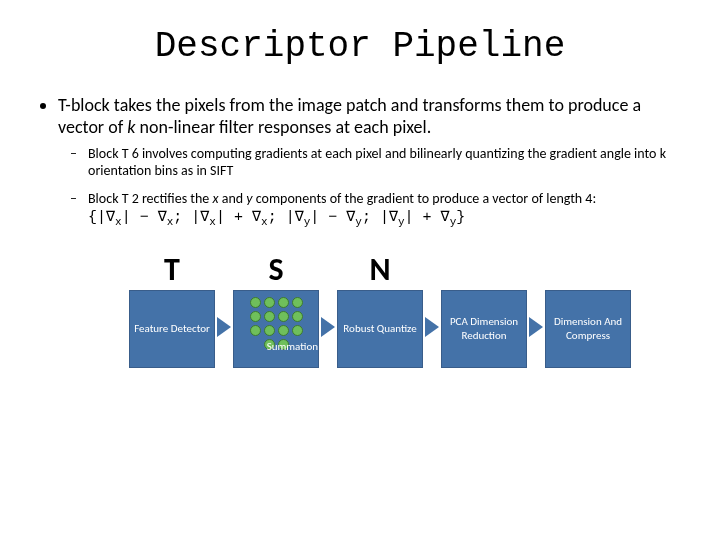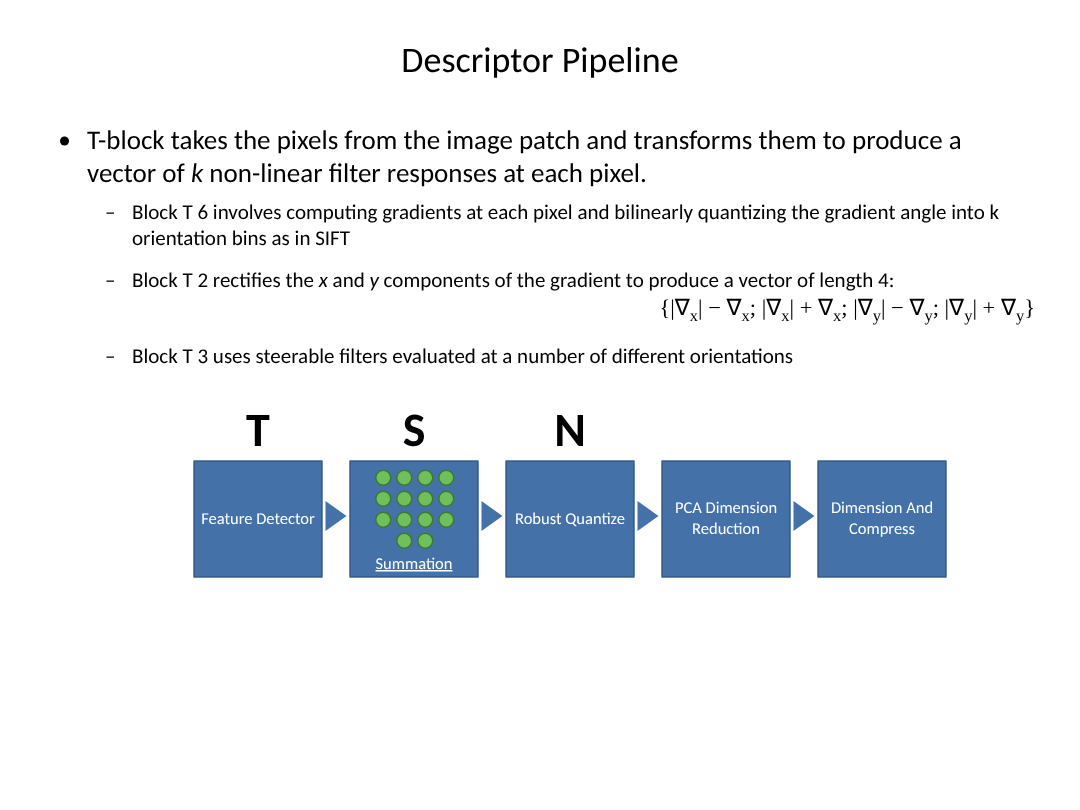--- a/index.html
+++ b/index.html
@@ -13,23 +13,24 @@
     overflow: hidden;
   }
   .slide {
     box-sizing: border-box;
     width: 720px;
     height: 540px;
     padding: 18px 30px 10px 30px;
   }
   .title {
     text-align: center;
-    font-size: 24px;
+    font-size: 36px;
     margin: 8px 0 28px 0;
     font-weight: 400;
+    font-family: Liberation Mono, monospace;
   }
   ul.top {
     list-style: disc;
     padding-left: 28px;
     margin: 0;
   }
   ul.top > li {
     font-size: 18px;
     line-height: 1.22;
     margin-bottom: 6px;
@@ -47,23 +48,22 @@
   }
   ul.sub > li::before {
     content: "–";
     position: absolute;
     left: -18px;
     top: 0;
   }
   .italic { font-style: italic; }
   .formula {
     margin: 2px 0 0 0;
-    font-family: Liberation Serif, serif;
+    font-family: Liberation Mono, monospace;
     font-size: 15px;
-    text-align: right;
   }
   .formula .sub { font-size: 11px; vertical-align: sub; }
 
   .pipeline {
     display: flex;
     align-items: stretch;
     justify-content: center;
     gap: 0;
     margin-top: 22px;
     padding-left: 60px;
@@ -113,26 +113,25 @@
   .summ-block {
     width: 86px;
     height: 78px;
     background: #4472a8;
     border: 1px solid #395d8a;
     position: relative;
     box-sizing: border-box;
   }
   .summ-label {
     position: absolute;
-    bottom: 2px;
+    bottom: 14px;
     width: 100%;
-    text-align: center;
+    text-align: right;
     color: #fff;
     font-size: 11px;
-    text-decoration: underline;
   }
   .dots {
     position: absolute;
     top: 6px; left: 0; right: 0; bottom: 18px;
     display: flex;
     flex-wrap: wrap;
     align-content: center;
     justify-content: center;
     gap: 3px;
     padding: 4px 10px;
@@ -149,21 +148,20 @@
     <li>
       <span>T-block</span><span> takes the pixels from the image patch and transforms them to produce a vector of </span><span class="italic">k</span><span> non-linear filter responses at each pixel.</span>
       <ul class="sub">
         <li>Block T 6 involves computing gradients at each pixel and bilinearly quantizing the gradient angle into k orientation bins as in SIFT</li>
         <li>
           <span>Block T 2 rectifies the </span><span class="italic">x</span><span> and </span><span class="italic">y</span><span> components of the gradient to produce a vector of length 4:</span>
           <div class="formula">
             <span>{|∇<span class="sub">x</span>| − ∇<span class="sub">x</span>; |∇<span class="sub">x</span>| + ∇<span class="sub">x</span>; |∇<span class="sub">y</span>| − ∇<span class="sub">y</span>; |∇<span class="sub">y</span>| + ∇<span class="sub">y</span>}</span>
           </div>
         </li>
-        <li>Block T 3 uses steerable filters evaluated at a number of different orientations</li>
       </ul>
     </li>
   </ul>
 
   <div class="pipeline">
     <div class="stage">
       <div class="letter">T</div>
       <div class="block">
           <span>Feature Detector</span>
         </div>

